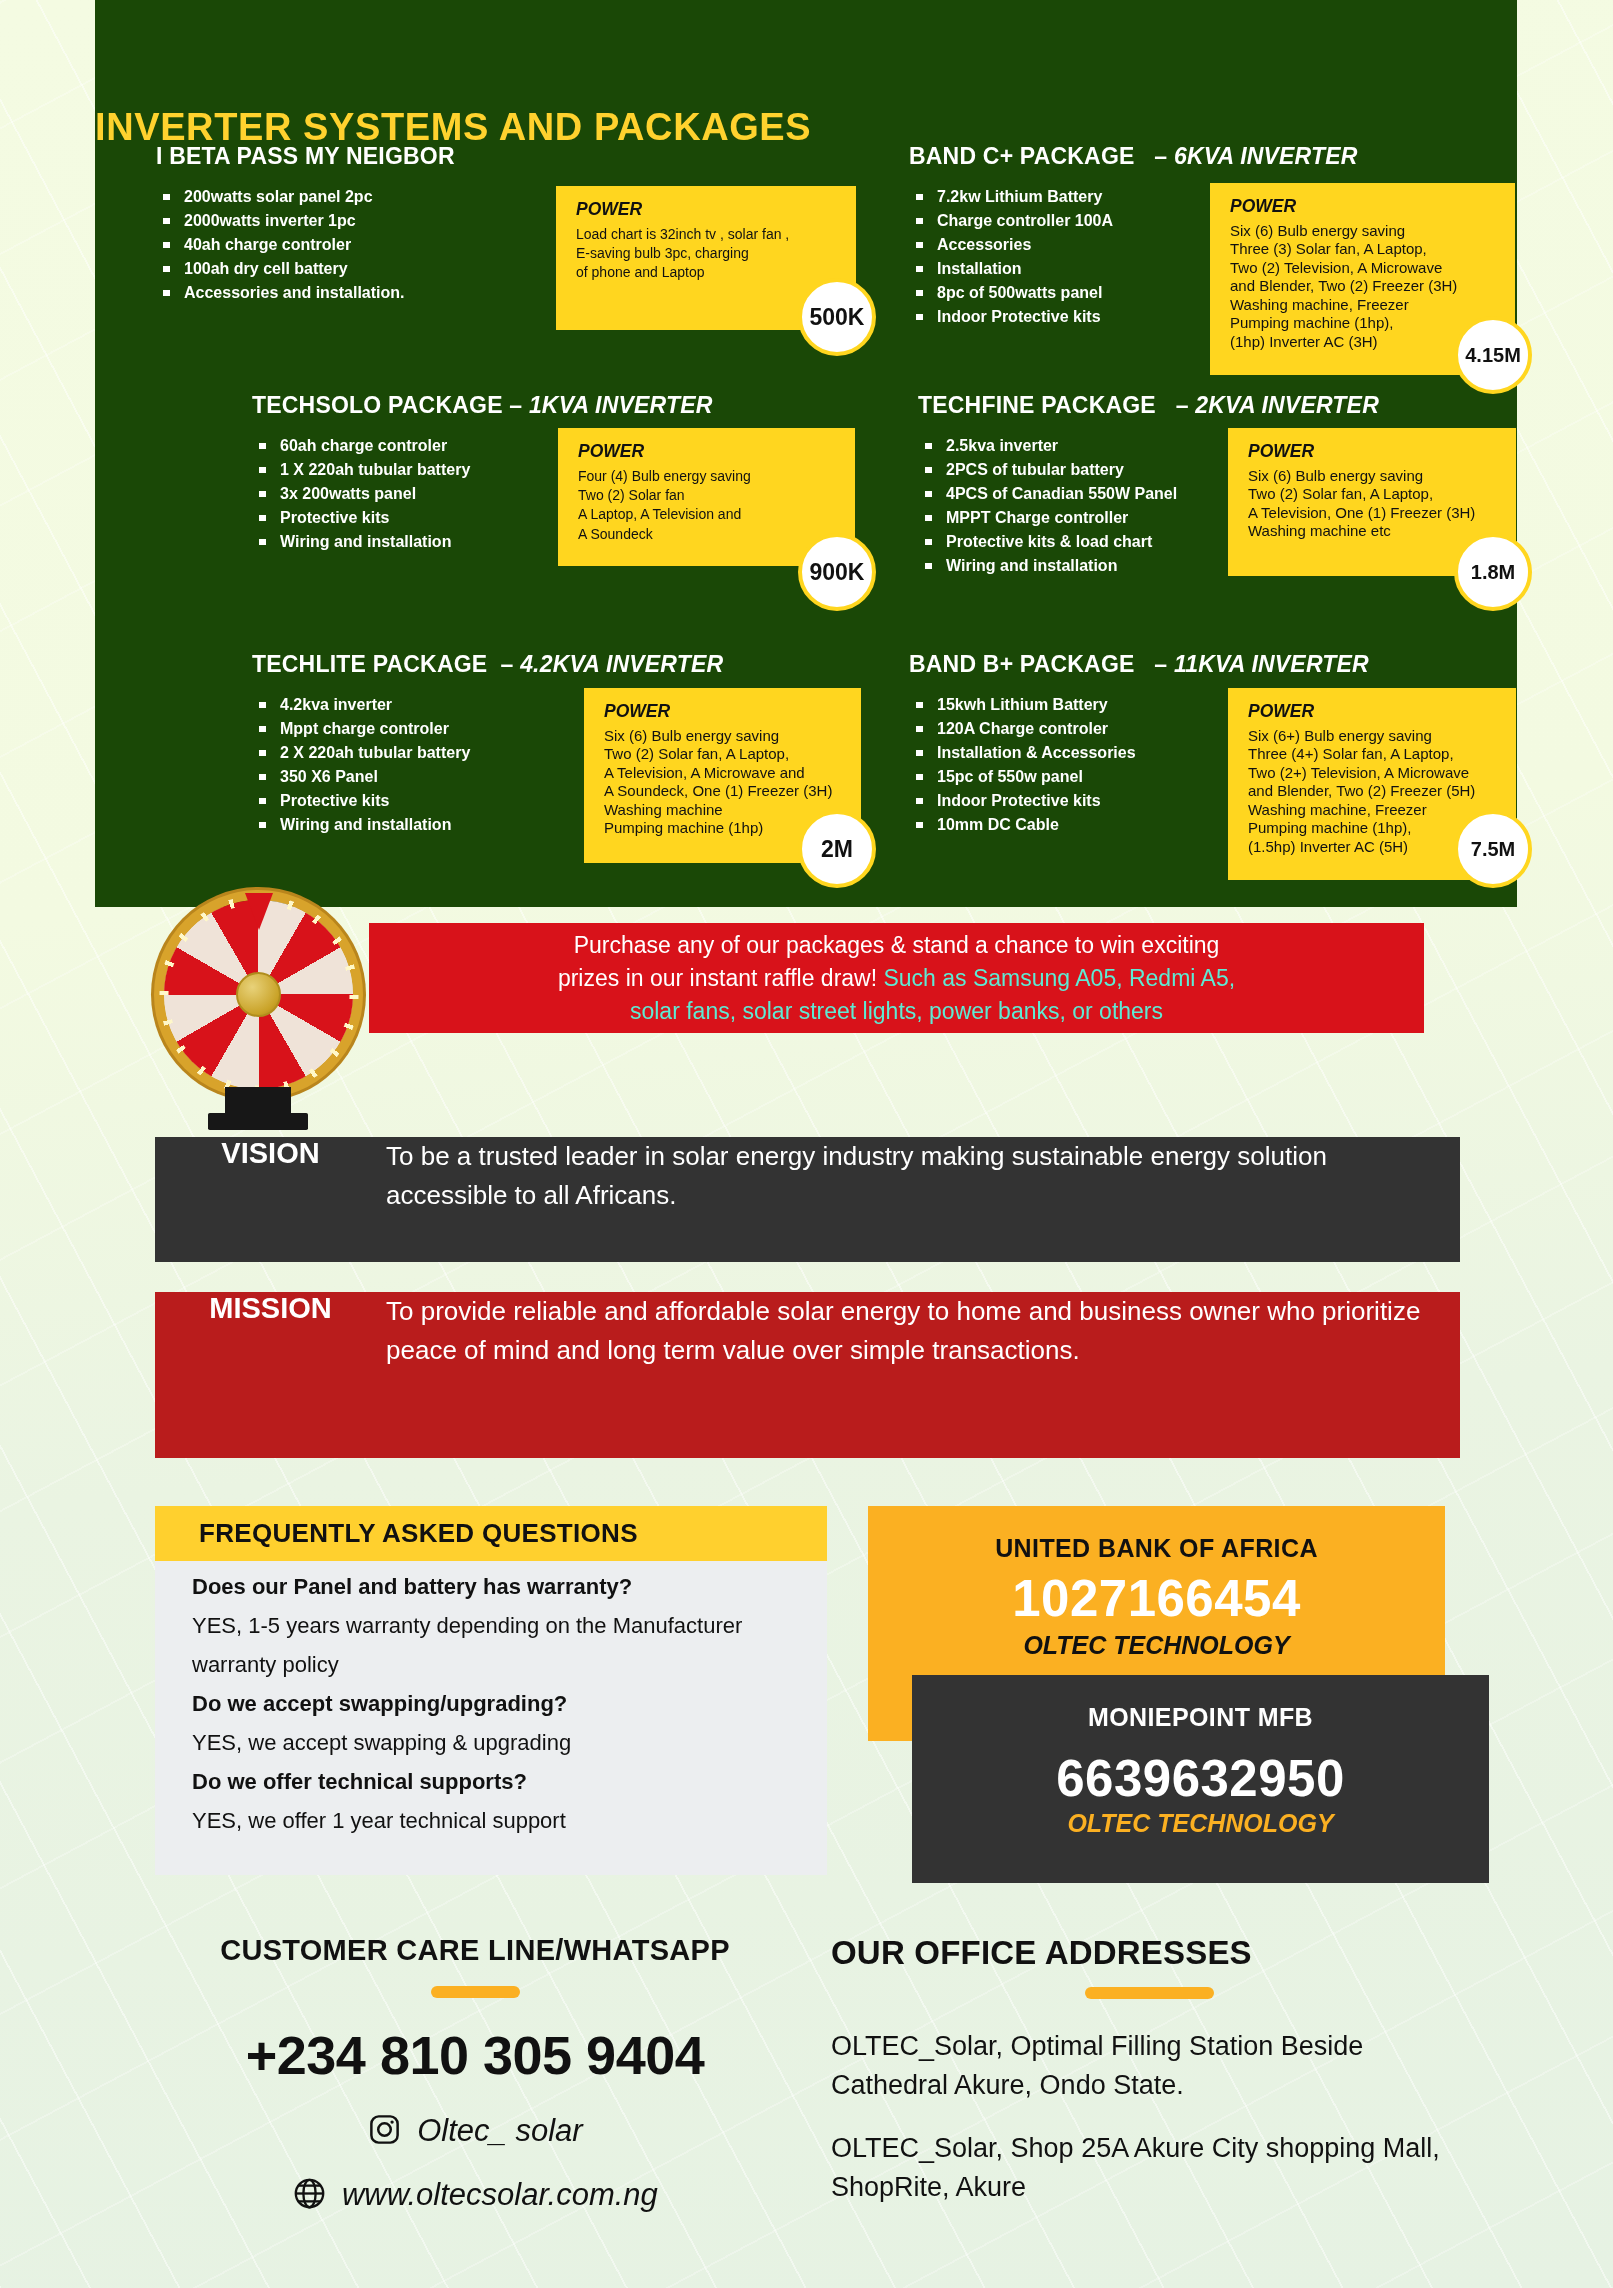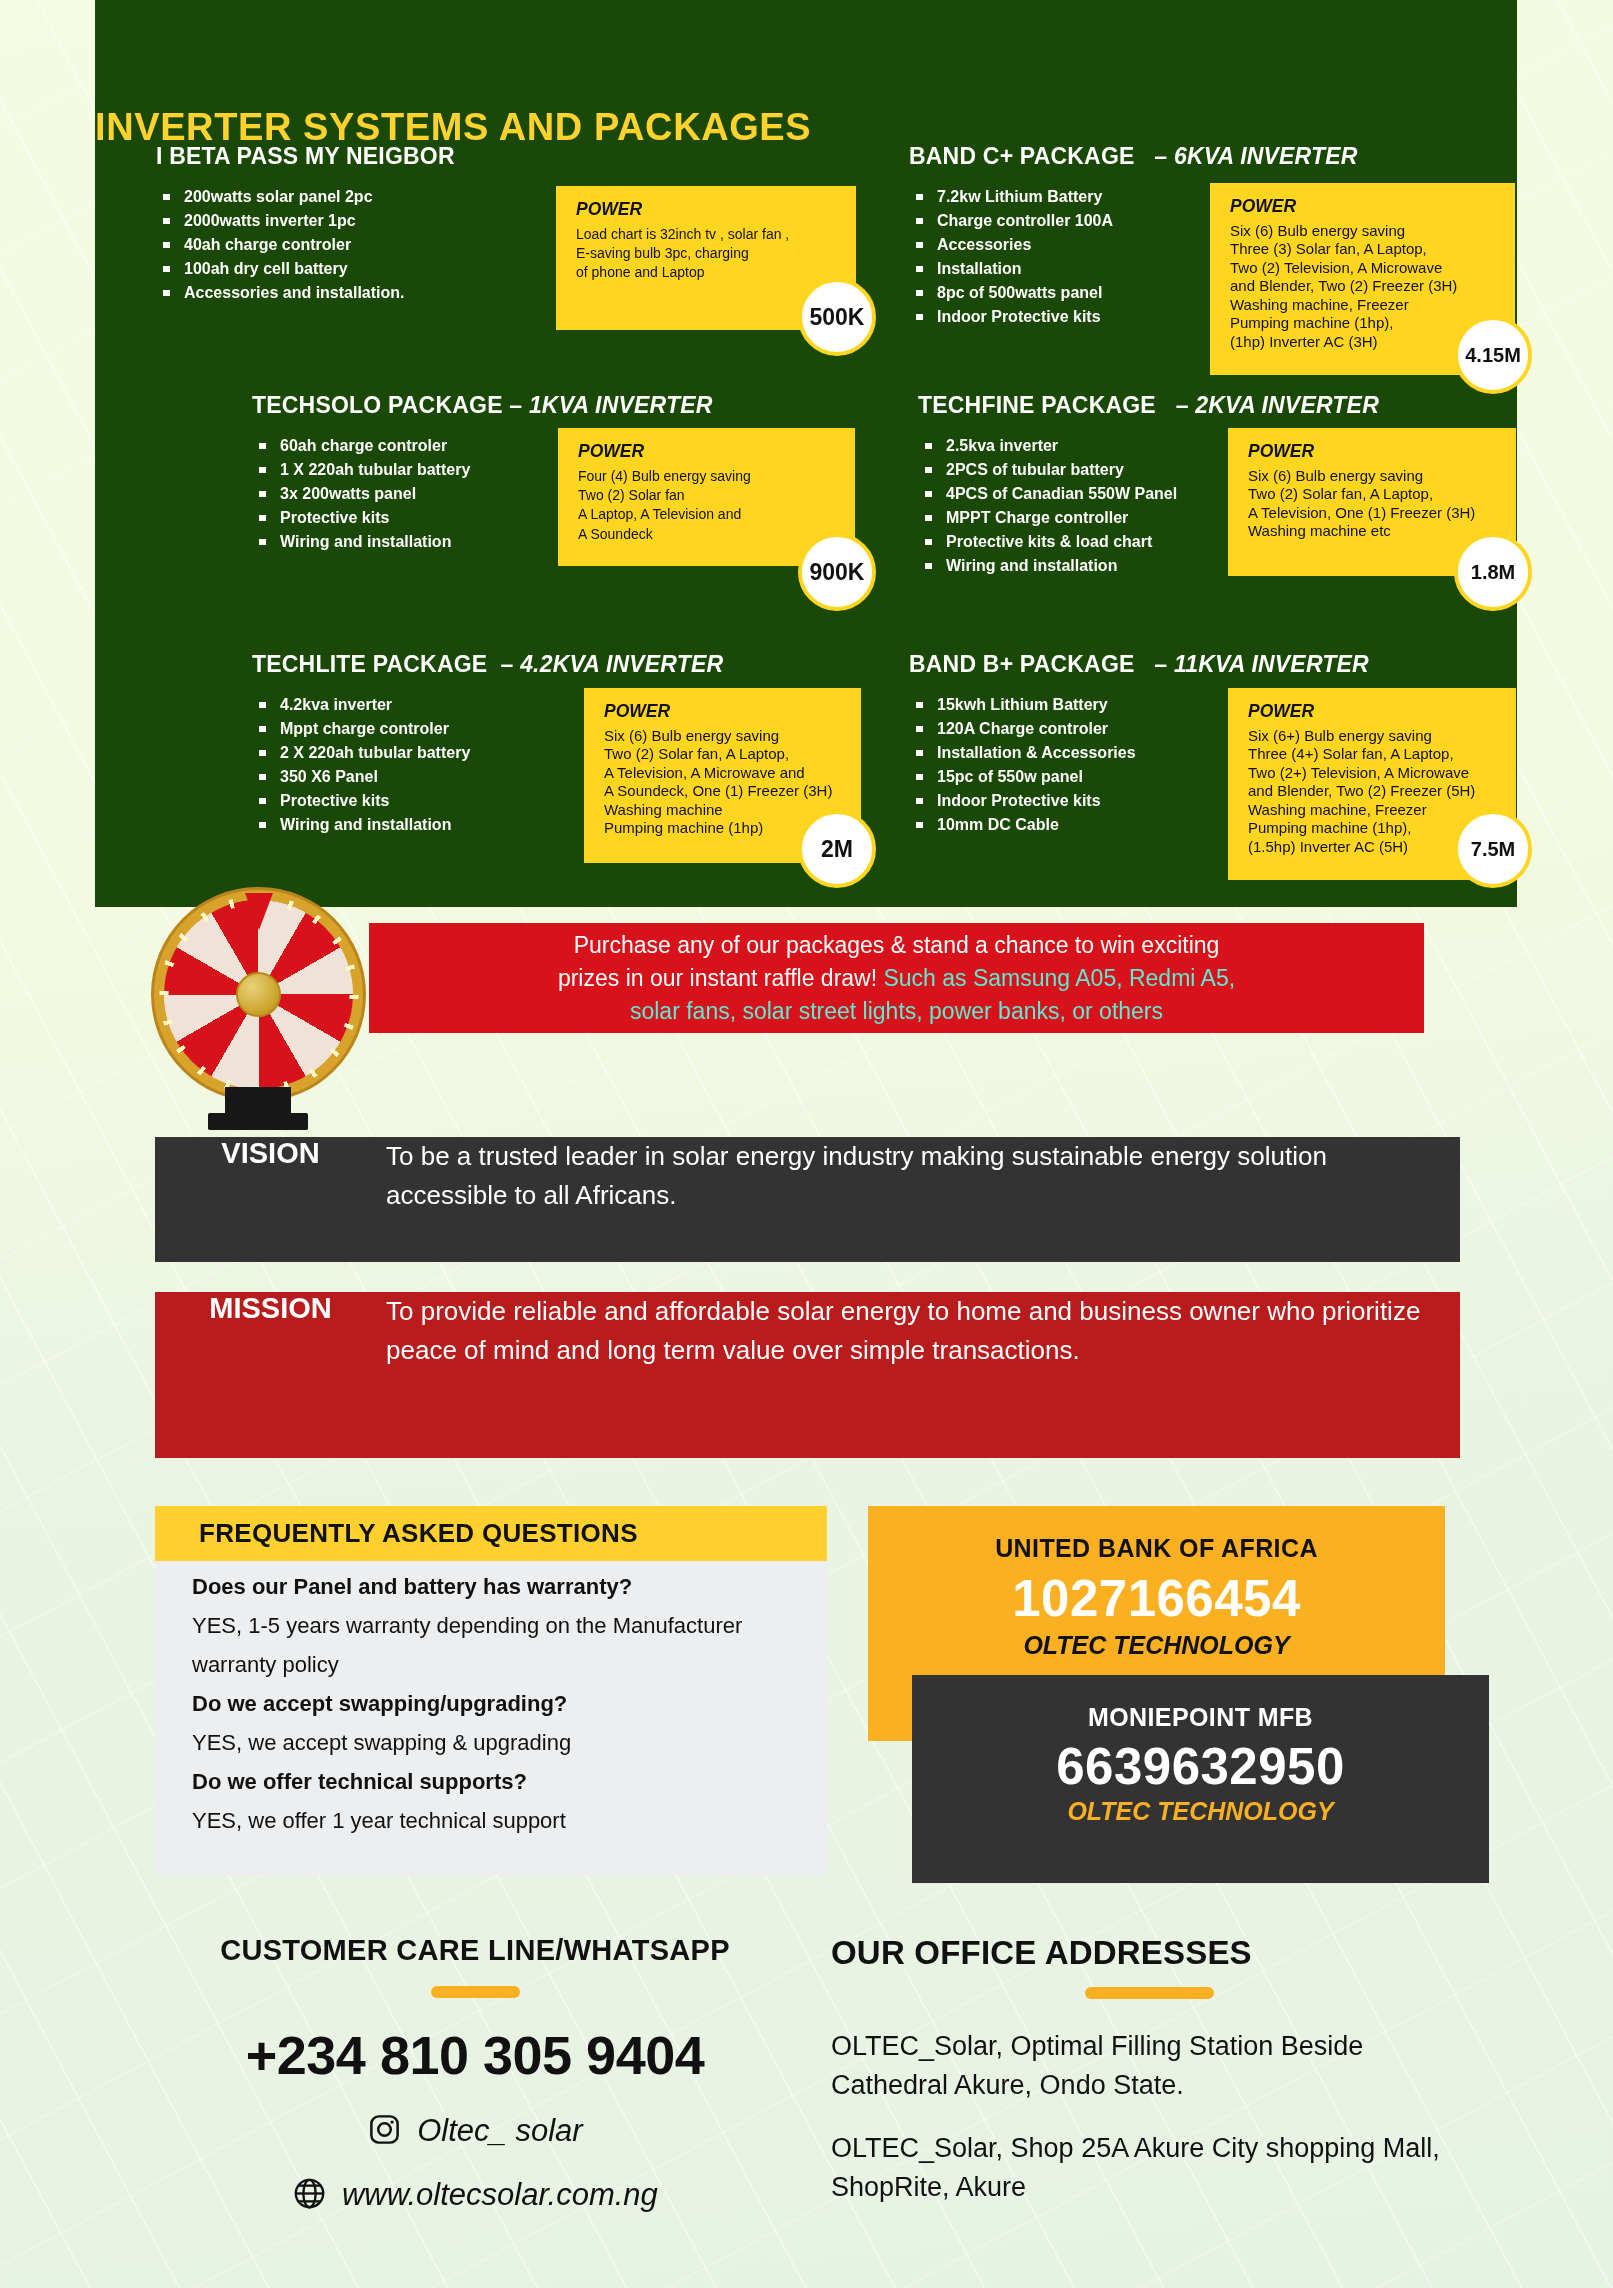--- a/index.html
+++ b/index.html
@@ -83,21 +83,21 @@
 
   
   #bank-uba{position:absolute;left:868px;top:1506px;width:577px;height:235px;background:#fbb022;
     text-align:center;box-sizing:border-box;padding-top:28px;}
   #bank-uba .bname{font-size:25px;font-weight:bold;color:#111;letter-spacing:0.4px;}
   #bank-uba .bnum{font-size:51px;font-weight:bold;color:#fff;line-height:57px;margin-top:7.4px;letter-spacing:0.5px;}
   #bank-uba .bhold{font-size:25px;font-weight:bold;font-style:italic;color:#111;margin-top:3.7px;}
   #bank-moniepoint{position:absolute;left:912px;top:1675px;width:577px;height:208px;background:#333333;
     text-align:center;box-sizing:border-box;padding-top:28px;}
   #bank-moniepoint .bname{font-size:25px;font-weight:bold;color:#fff;letter-spacing:0.4px;}
-  #bank-moniepoint .bnum{font-size:51px;font-weight:bold;color:#fff;line-height:57px;margin-top:6px;letter-spacing:0.5px;}
+  #bank-moniepoint .bnum{font-size:51px;font-weight:bold;color:#fff;line-height:57px;margin-top:18px;letter-spacing:0.5px;}
   #bank-moniepoint .bhold{font-size:25px;font-weight:bold;font-style:italic;color:#fbb022;margin-top:1.8px;}
 
   
   #care-col{position:absolute;left:138px;top:1934px;width:674px;text-align:center;}
   #care-col .ttl{font-size:29px;font-weight:bold;color:#111;letter-spacing:0.3px;}
   #care-col .rule{width:89px;height:12px;border-radius:6.5px;background:#fbb022;margin:18.5px auto 26px auto;}
   #care-col .phone{font-size:54px;font-weight:bold;color:#111;letter-spacing:-0.5px;}
   .ctline{display:flex;align-items:center;justify-content:center;gap:14.8px;margin-top:26px;}
   .ctline .ctxt{font-size:31px;font-style:italic;color:#111;}
 

